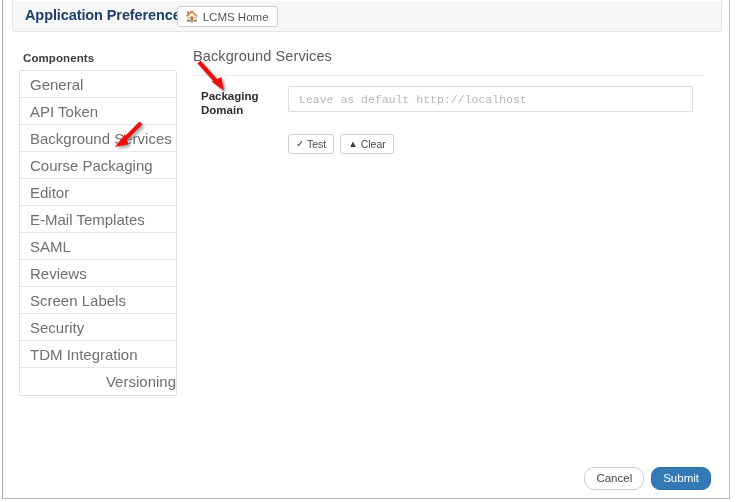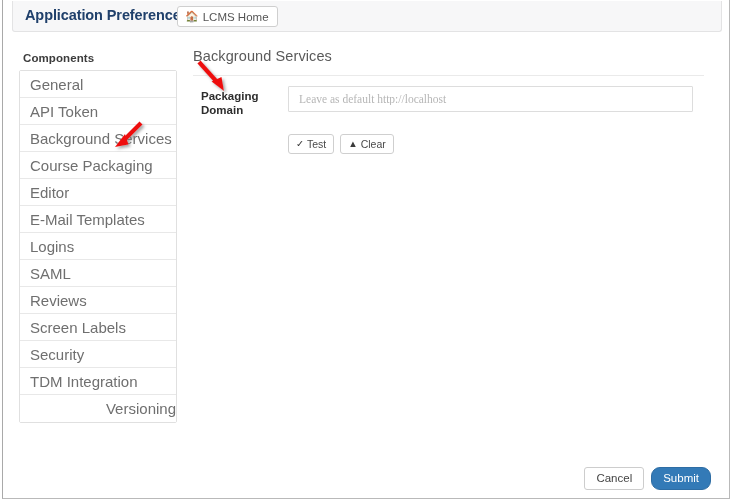--- a/index.html
+++ b/index.html
@@ -152,21 +152,21 @@
   }
   #services-domain-input {
     position: absolute;
     left: 95px;
     top: -3px;
     width: 405px;
     height: 26px;
     border: 1px solid #dddddd;
     border-radius: 1px;
     padding: 0 10px;
-    font-family: Liberation Serif, serif;
+    font-family: Liberation Mono, monospace;
     font-size: 11.5px;
     color: #555555;
     background: #ffffff;
     outline: none;
   }
   #services-domain-input::placeholder { color: #b6b6b6; }
 
   #action-buttons {
     position: absolute;
     left: 95px;
@@ -203,21 +203,21 @@
     right: 18px;
     top: 467px;
     display: flex;
     gap: 7px;
   }
   #cancel-button {
     height: 23px;
     padding: 0 11px;
     background: #ffffff;
     border: 1px solid #cdcdcd;
-    border-radius: 3px;
+    border-radius: 10px;
     font-family: "Liberation Sans", sans-serif;
     font-size: 11.5px;
     color: #444444;
     cursor: pointer;
     line-height: 1;
   }
   #submit-button {
     height: 23px;
     padding: 0 11px;
     background: #337ab7;
@@ -253,21 +253,20 @@
 
   <div id="sidebar">
     <div id="components-heading">Components</div>
     <ul id="component-list">
       <li>General</li>
       <li>API Token</li>
       <li>Background Services</li>
       <li>Course Packaging</li>
       <li>Editor</li>
       <li>E-Mail Templates</li>
-      <li>Logins</li>
       <li>SAML</li>
       <li>Reviews</li>
       <li>Screen Labels</li>
       <li>Security</li>
       <li>TDM Integration</li>
       <li>Versioning</li>
     </ul>
   </div>
 
   <div id="main">

